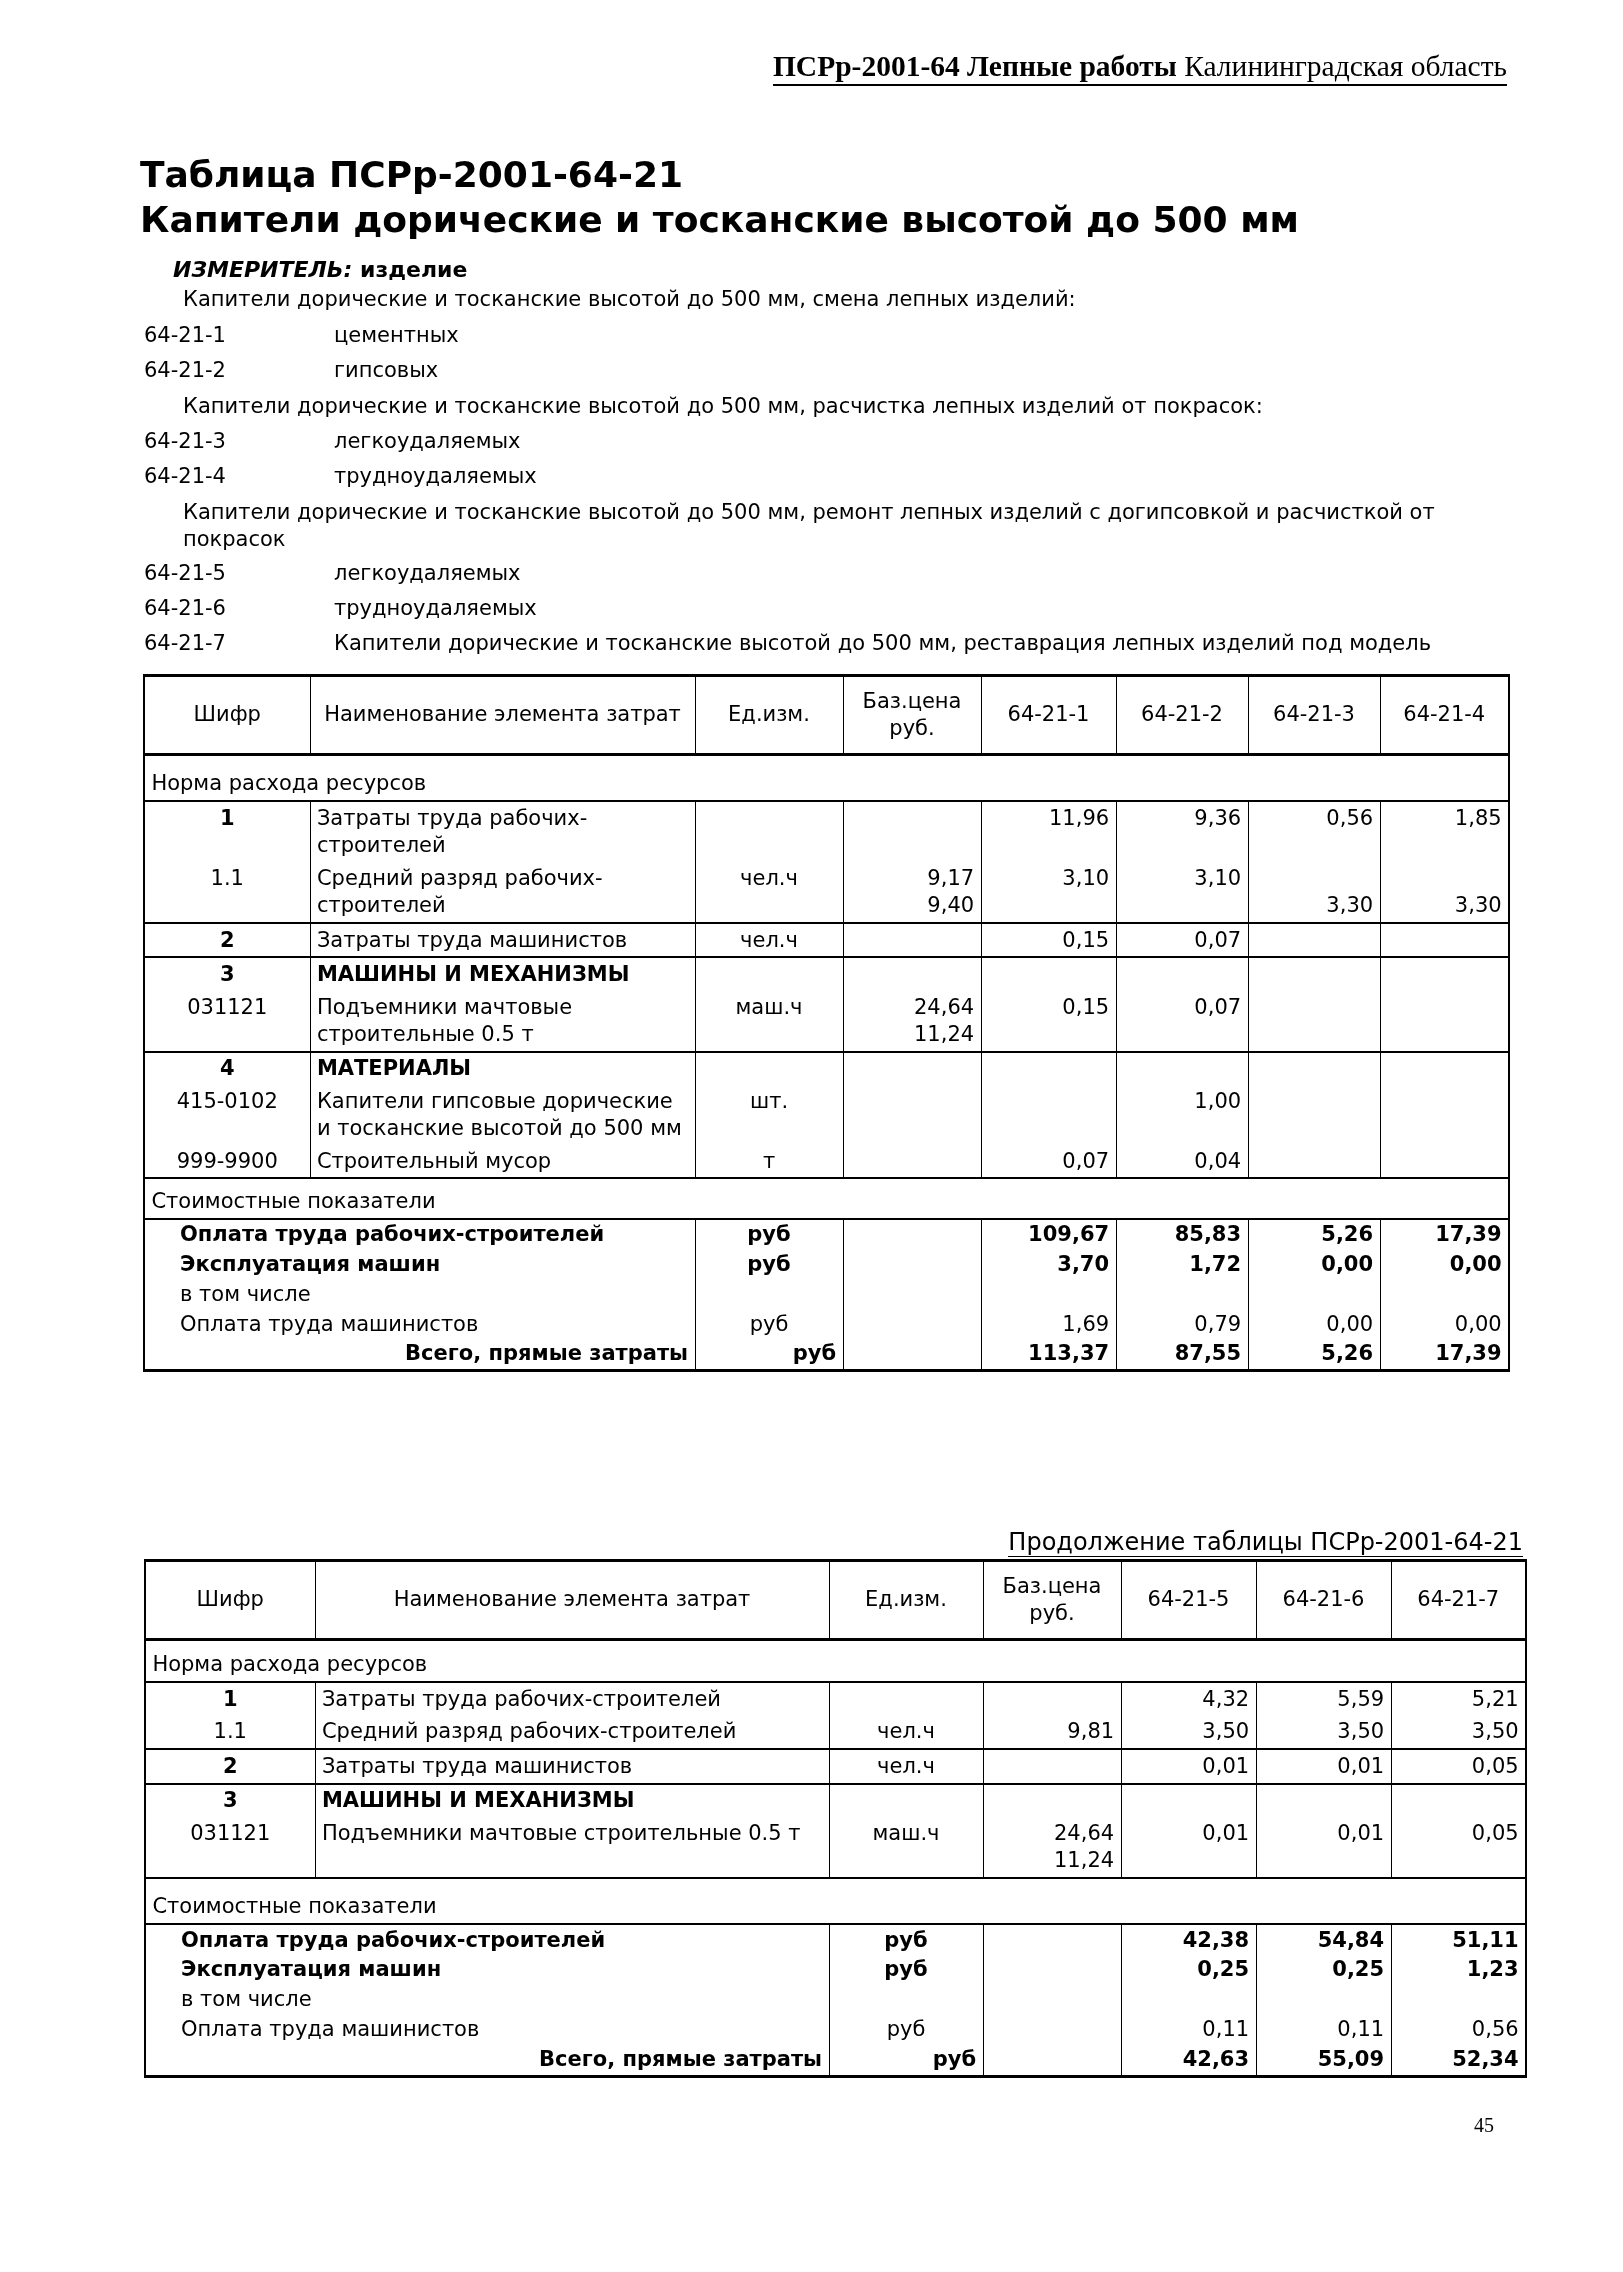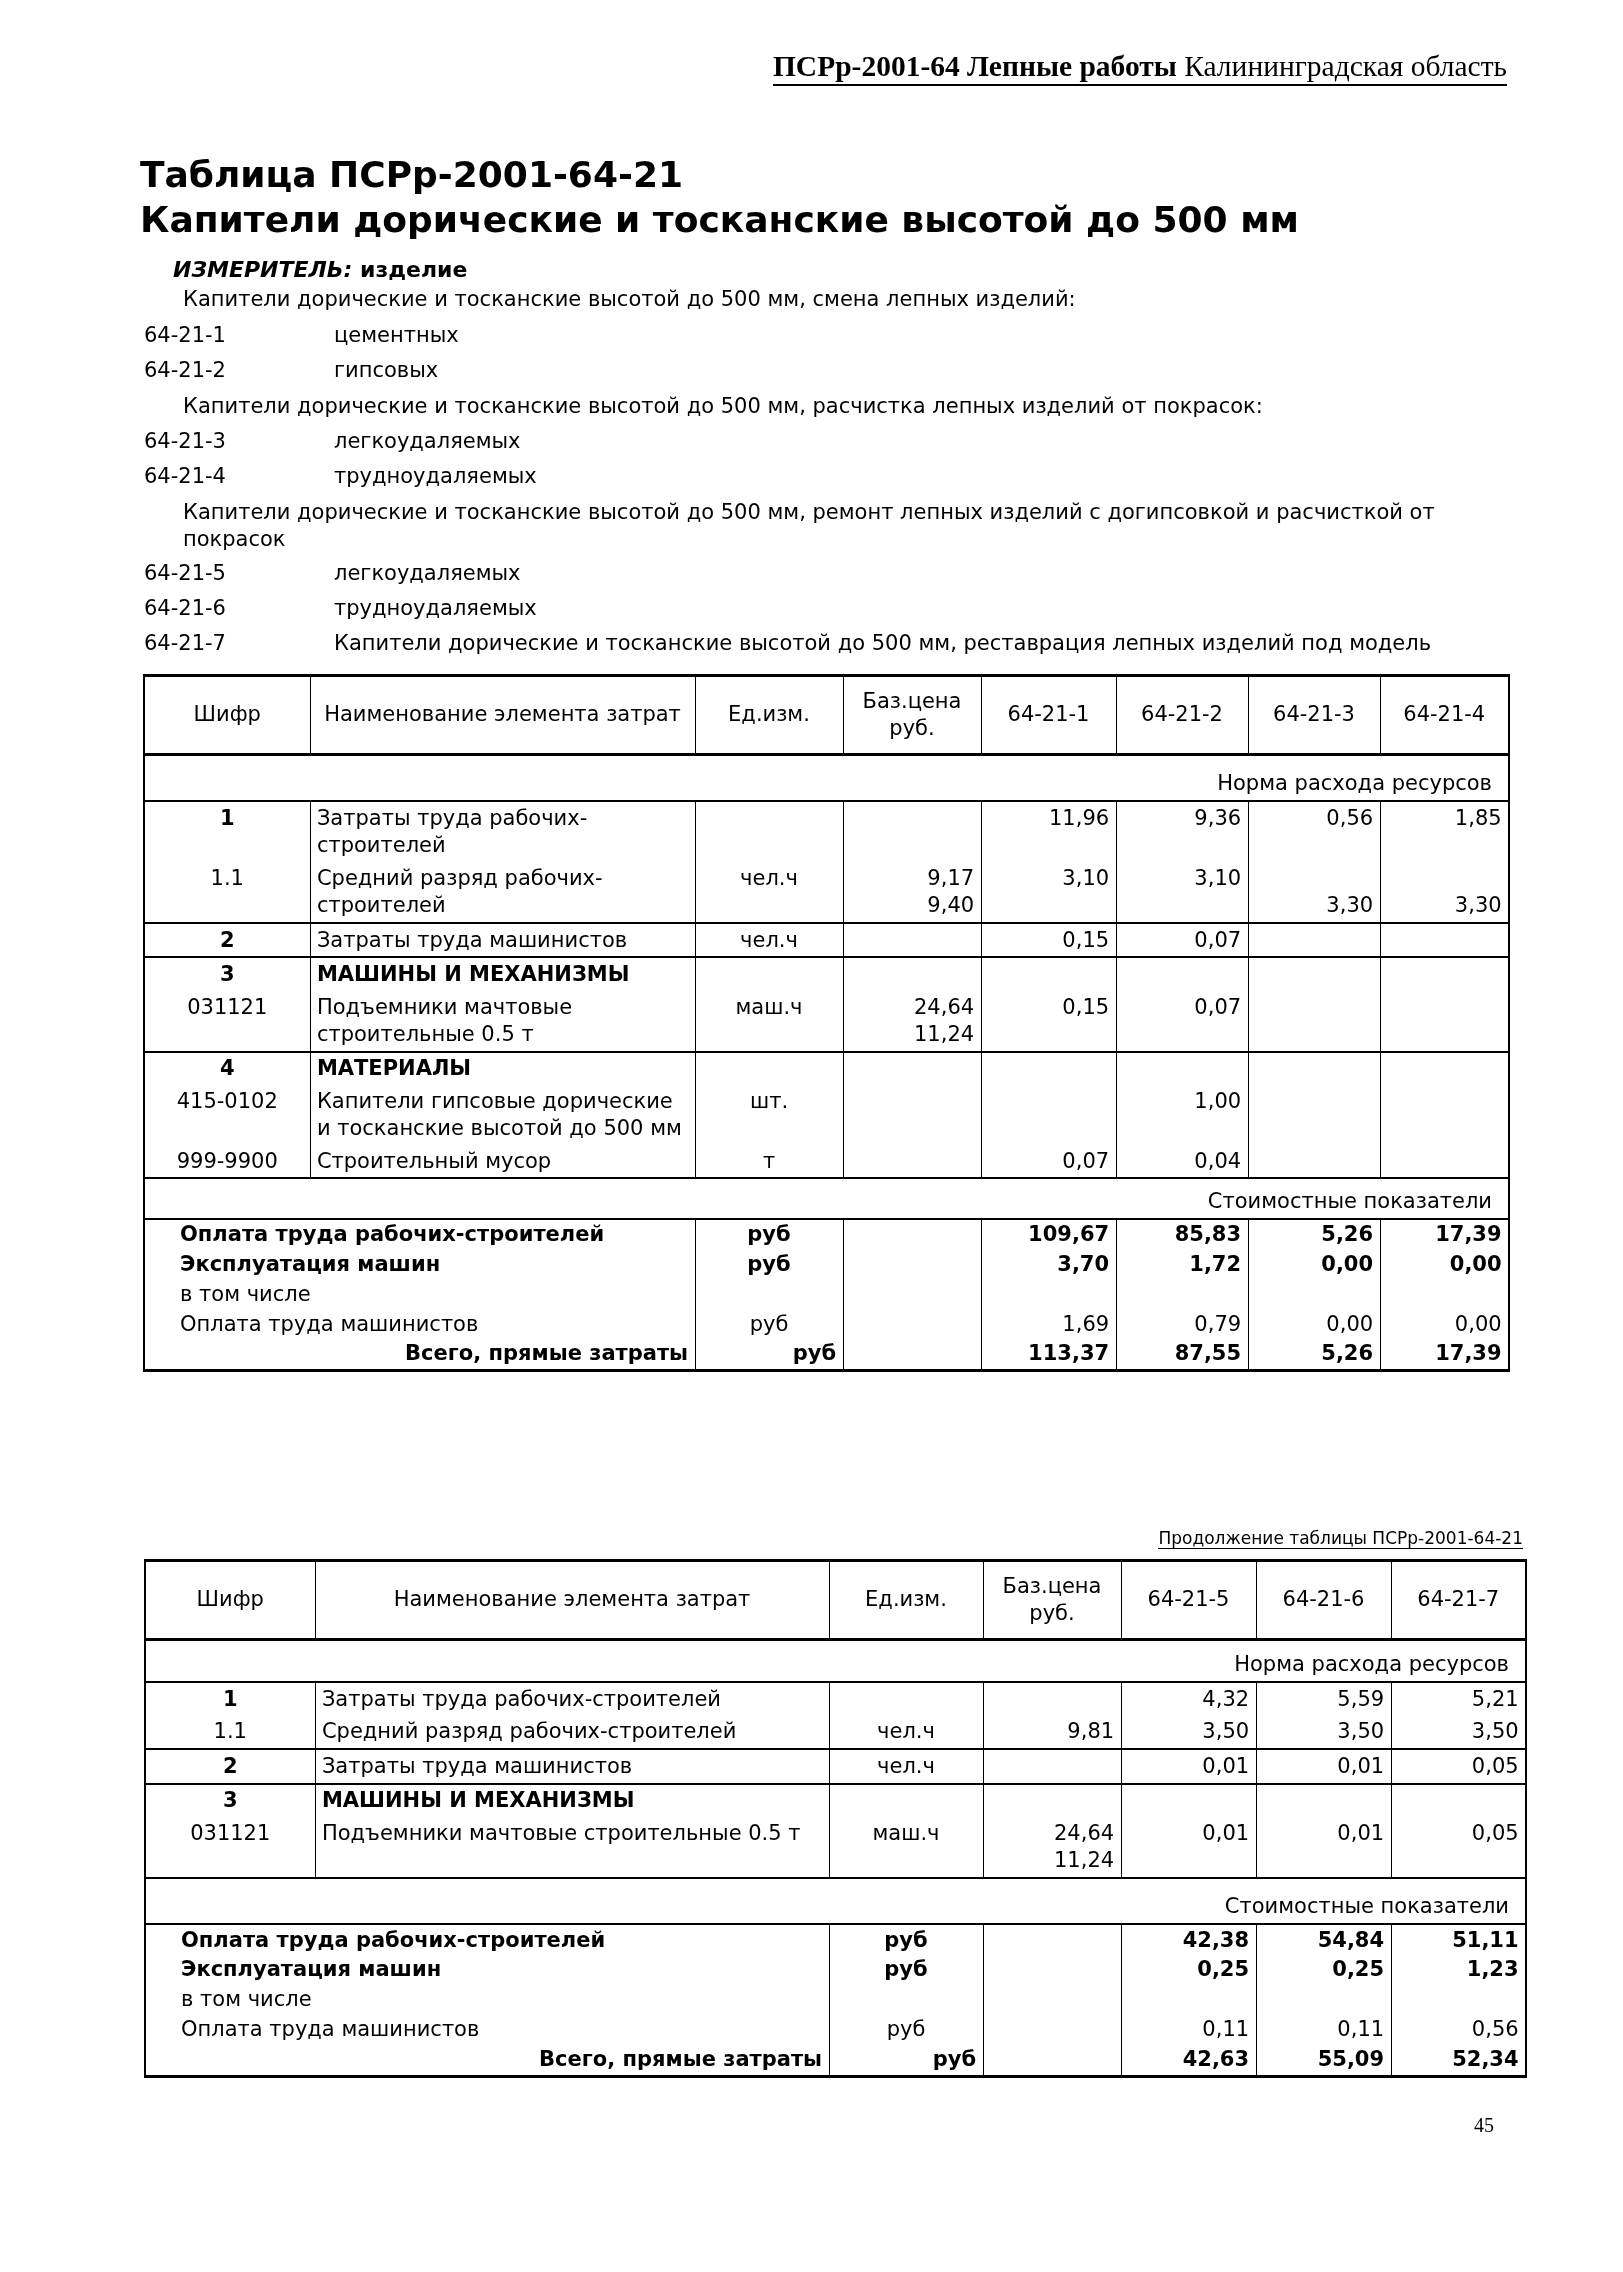--- a/index.html
+++ b/index.html
@@ -9,30 +9,30 @@
   .title { position: absolute; left: 140px; font-family: "DejaVu Sans", sans-serif; font-weight: bold; font-size: 36px; letter-spacing: 0px; white-space: nowrap; }
   .meter { position: absolute; left: 173px; top: 257px; font-size: 22px; font-weight: bold; white-space: nowrap; }
   .meter .lab { font-style: italic; }
   .desc { position: absolute; font-size: 21px; white-space: nowrap; }
   .code { position: absolute; left: 144px; font-size: 21px; white-space: nowrap; }
   .codetext { position: absolute; left: 334px; font-size: 21px; white-space: nowrap; }
 
   table.grid { position: absolute; border-collapse: collapse; font-size: 21px; table-layout: fixed; }
   table.grid td { border-left: 1.3px solid #000; border-right: 1.3px solid #000; padding: 2.6px 6.4px; vertical-align: top; line-height: 1.3; }
   table.grid tr.head td { border-top: 3.2px solid #000; border-bottom: 3.2px solid #000; text-align: center; vertical-align: middle; height: 71px; }
-  table.grid tr.section td { border: 1.3px solid #000; border-top: 2.6px solid #000; border-bottom: 2.6px solid #000; text-align: right; padding-right: 16px; vertical-align: bottom; }
+  table.grid tr.section td { border: 1.3px solid #000; border-top: 2.6px solid #000; border-bottom: 2.6px solid #000; text-align: left; padding-right: 16px; vertical-align: bottom; }
   table.grid tr.groupstart td { border-top: 2.6px solid #000; }
   table.grid tr.last td { border-bottom: 3.2px solid #000; text-align: right; }
   table.grid { border: 2.6px solid #000; }
   .c { text-align: center; }
   .r { text-align: right; }
   .b { font-weight: bold; }
   .u { }
   .sub { display: block; }
-  .continuation { position: absolute; right: 100px; top: 1528px; font-size: 17px; border-bottom: 1.9px solid #000; white-space: nowrap; }
+  .continuation { position: absolute; right: 100px; top: 1528px; font-size: 24px; border-bottom: 1.9px solid #000; white-space: nowrap; }
   .pageno { position: absolute; left: 1474px; top: 2114px; font-family: "Liberation Serif", serif; font-size: 20px; }
   .cost td { padding-top: 1.3px !important; padding-bottom: 1.3px !important; }
 </style>
 </head>
 <body>
 
 <div class="running-header">
   <span class="bold">ПСРр-2001-64 Лепные работы</span>
   <span>Калининградская область</span>
 </div>

